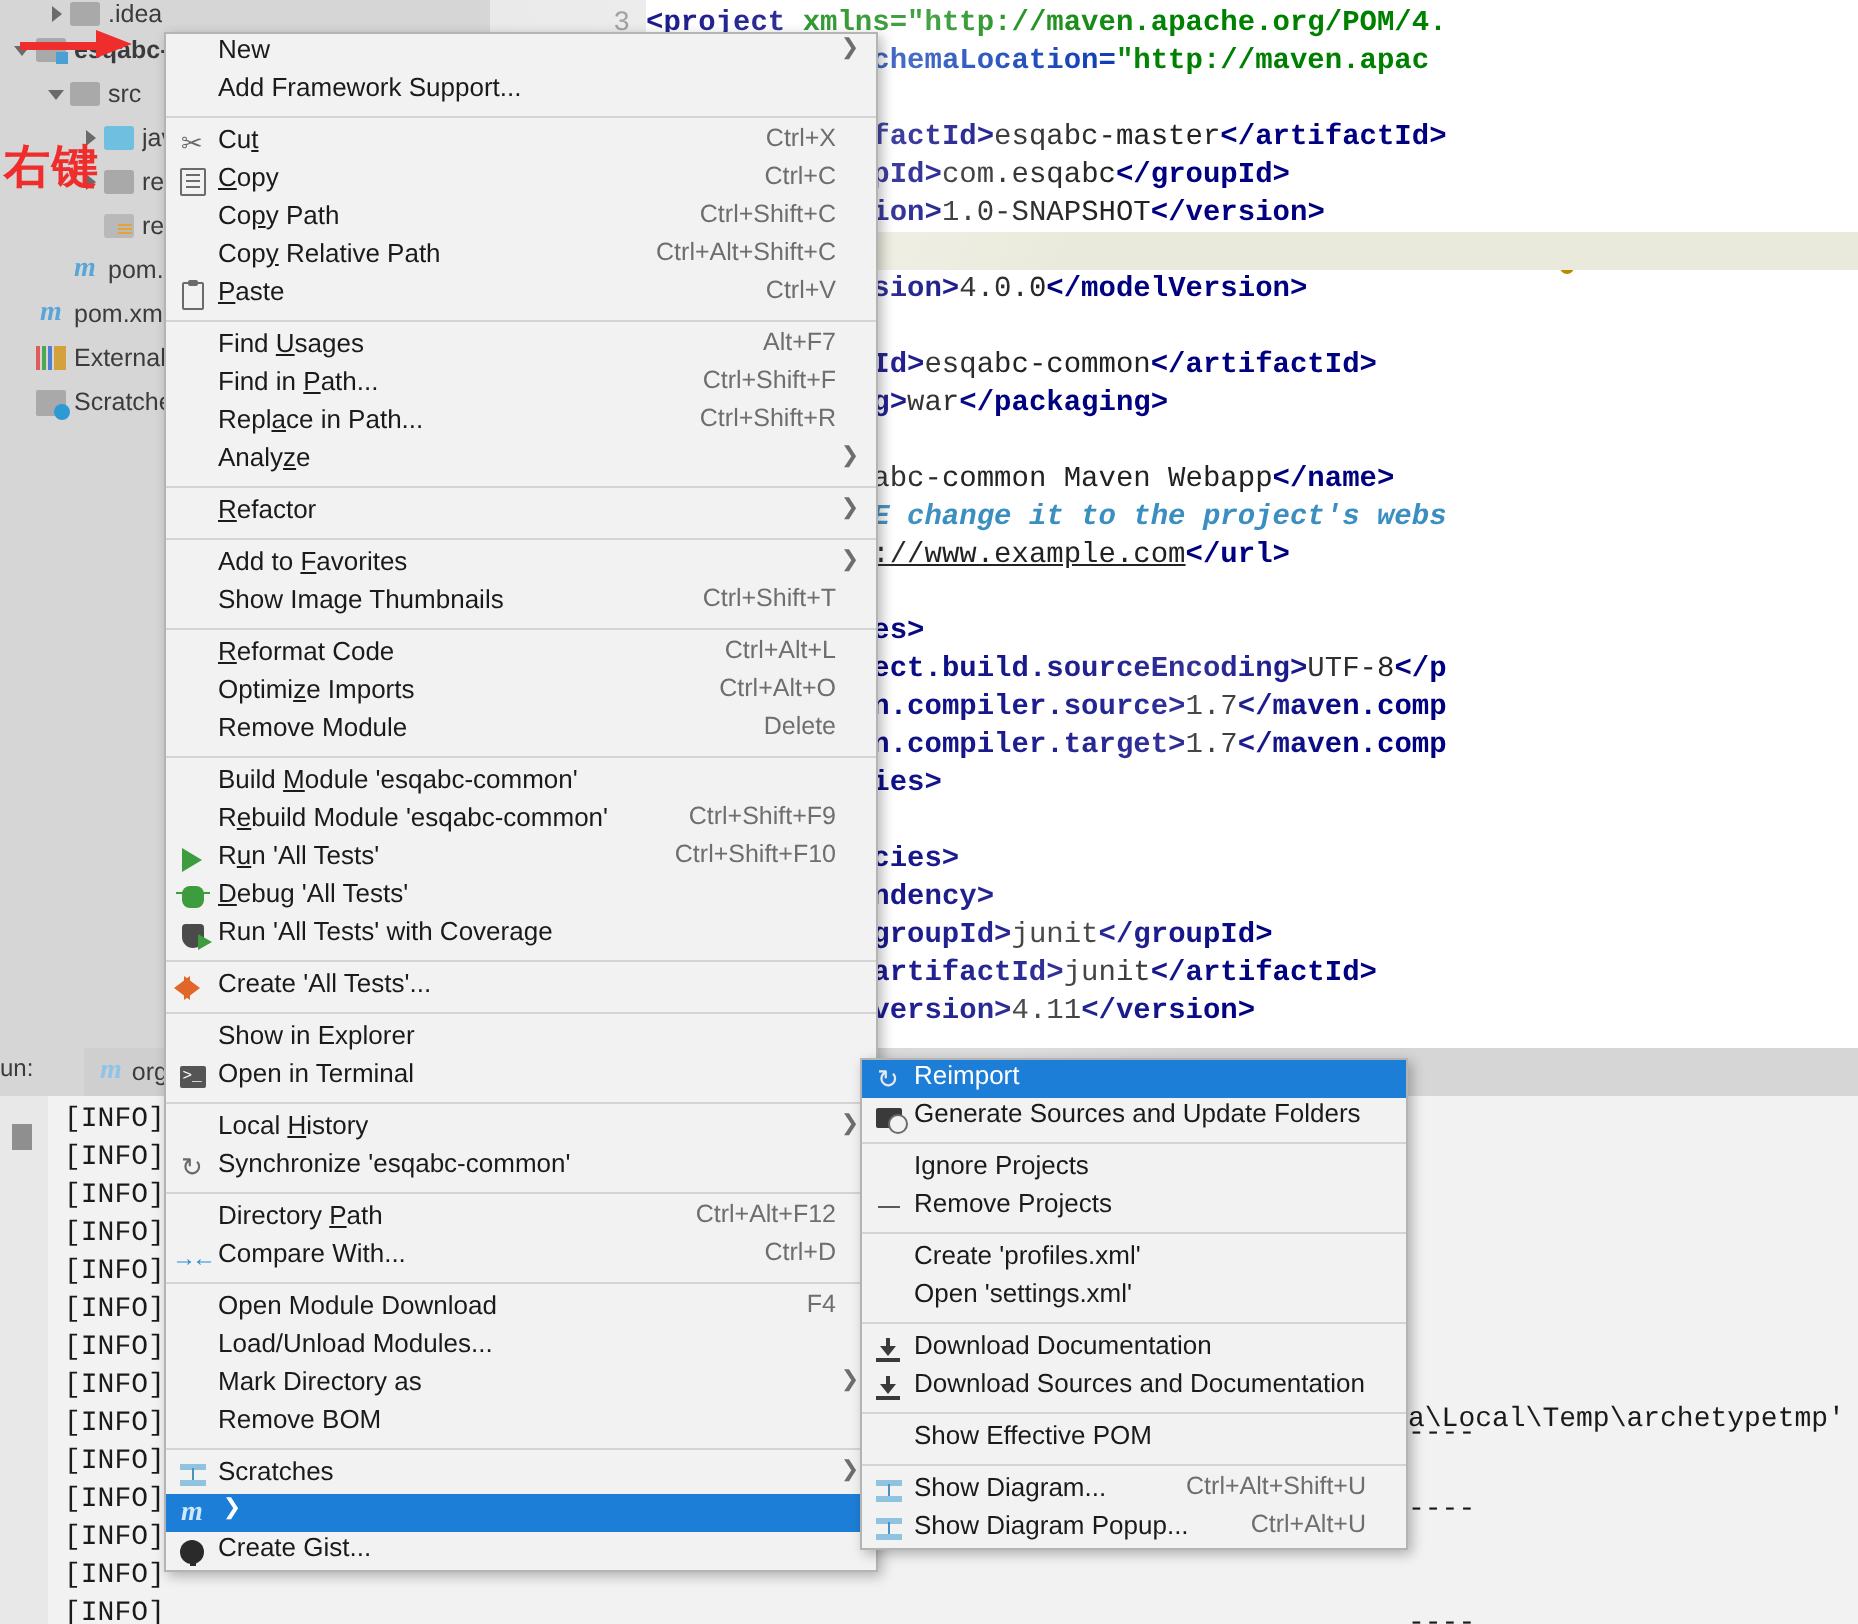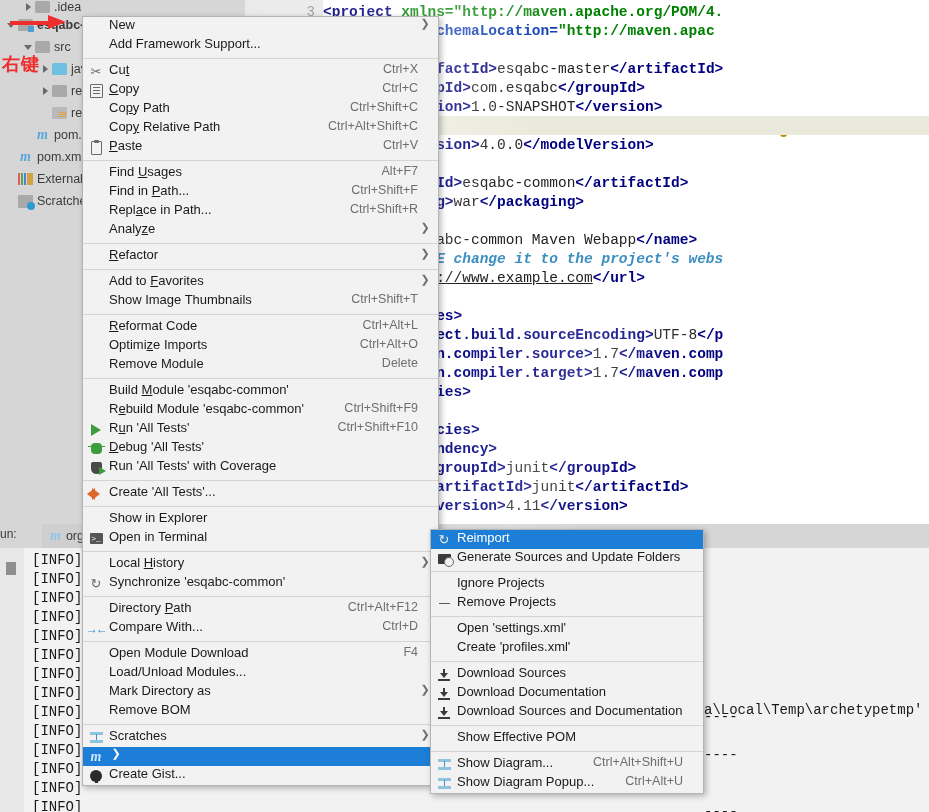--- a/index.html
+++ b/index.html
@@ -31,21 +31,21 @@
   .mIcon{flex:0 0 auto;width:15px;margin-right:4px;color:#59a5d8;font:italic bold 14px "Liberation Serif",serif;text-align:center;}
   .libIcon{flex:0 0 auto;width:15px;height:12px;margin-right:4px;
      background:linear-gradient(90deg,#e05b5b 0 2px,transparent 2px 3px,#4fa84f 3px 5px,transparent 5px 6px,#4f7fd4 6px 8px,transparent 8px 9px,#d4a23c 9px 11px);}
   .scrIcon{flex:0 0 auto;width:15px;height:13px;margin-right:4px;background:#a9a9a9;border-radius:1px;position:relative;}
   .scrIcon::after{content:"";position:absolute;right:-2px;bottom:-2px;width:8px;height:8px;border-radius:50%;background:#2d9ad6;}
   .tlabel{overflow:hidden;}
   .tlabel.b{font-weight:bold;}
 
   
   #redArrow{position:absolute;left:8px;top:14px;width:60px;height:16px;pointer-events:none;}
-  #redText{position:absolute;left:2px;top:52px;color:#ef2d2d;font-size:18px;
+  #redText{position:absolute;left:2px;top:68px;color:#ef2d2d;font-size:23px;
      font-family:"DejaVu Sans",sans-serif;font-weight:bold;letter-spacing:1px;}
 
   
   #editor{position:absolute;left:245px;top:0;right:0;height:524px;background:#ffffff;overflow:hidden;}
   #gutter{position:absolute;left:0;top:0;width:78px;height:100%;background:#eaeaea;}
   .lnum{position:absolute;right:8px;width:40px;text-align:right;color:#999999;
      font:14px "Liberation Mono",monospace;}
   .foldmark{position:absolute;left:62px;width:10px;height:10px;}
   .foldmark.sq{border:1px solid #b5b5b5;background:#e0e0e0;}
   .foldmark.tri{border-left:5px solid transparent;border-right:5px solid transparent;border-top:5px solid #c3c3c3;height:0;width:0;}
@@ -562,38 +562,29 @@
       <div class="mi">
         <span class="ic">
           <span class="gi gi-minus"></span>
         </span>
         <span class="lb">Remove Projects</span>
         <span class="arw"></span>
       </div>
       <div class="msep"></div>
       <div class="mi">
         <span class="ic"></span>
+        <span class="lb">Create 'profiles.xml'</span>
+        <span class="arw"></span>
+      </div>
+      <div class="mi">
+        <span class="ic"></span>
         <span class="lb">Open 'settings.xml'</span>
         <span class="arw"></span>
       </div>
-      <div class="mi">
-        <span class="ic"></span>
-        <span class="lb">Create 'profiles.xml'</span>
-        <span class="arw"></span>
-      </div>
-      <div class="msep"></div>
-      <div class="mi">
-        <span class="ic">
-          <span class="gi gi-dl">
-            <i></i>
-          </span>
-        </span>
-        <span class="lb">Download Sources</span>
-        <span class="arw"></span>
-      </div>
+      <div class="msep"></div>
       <div class="mi">
         <span class="ic">
           <span class="gi gi-dl">
             <i></i>
           </span>
         </span>
         <span class="lb">Download Documentation</span>
         <span class="arw"></span>
       </div>
       <div class="mi">

